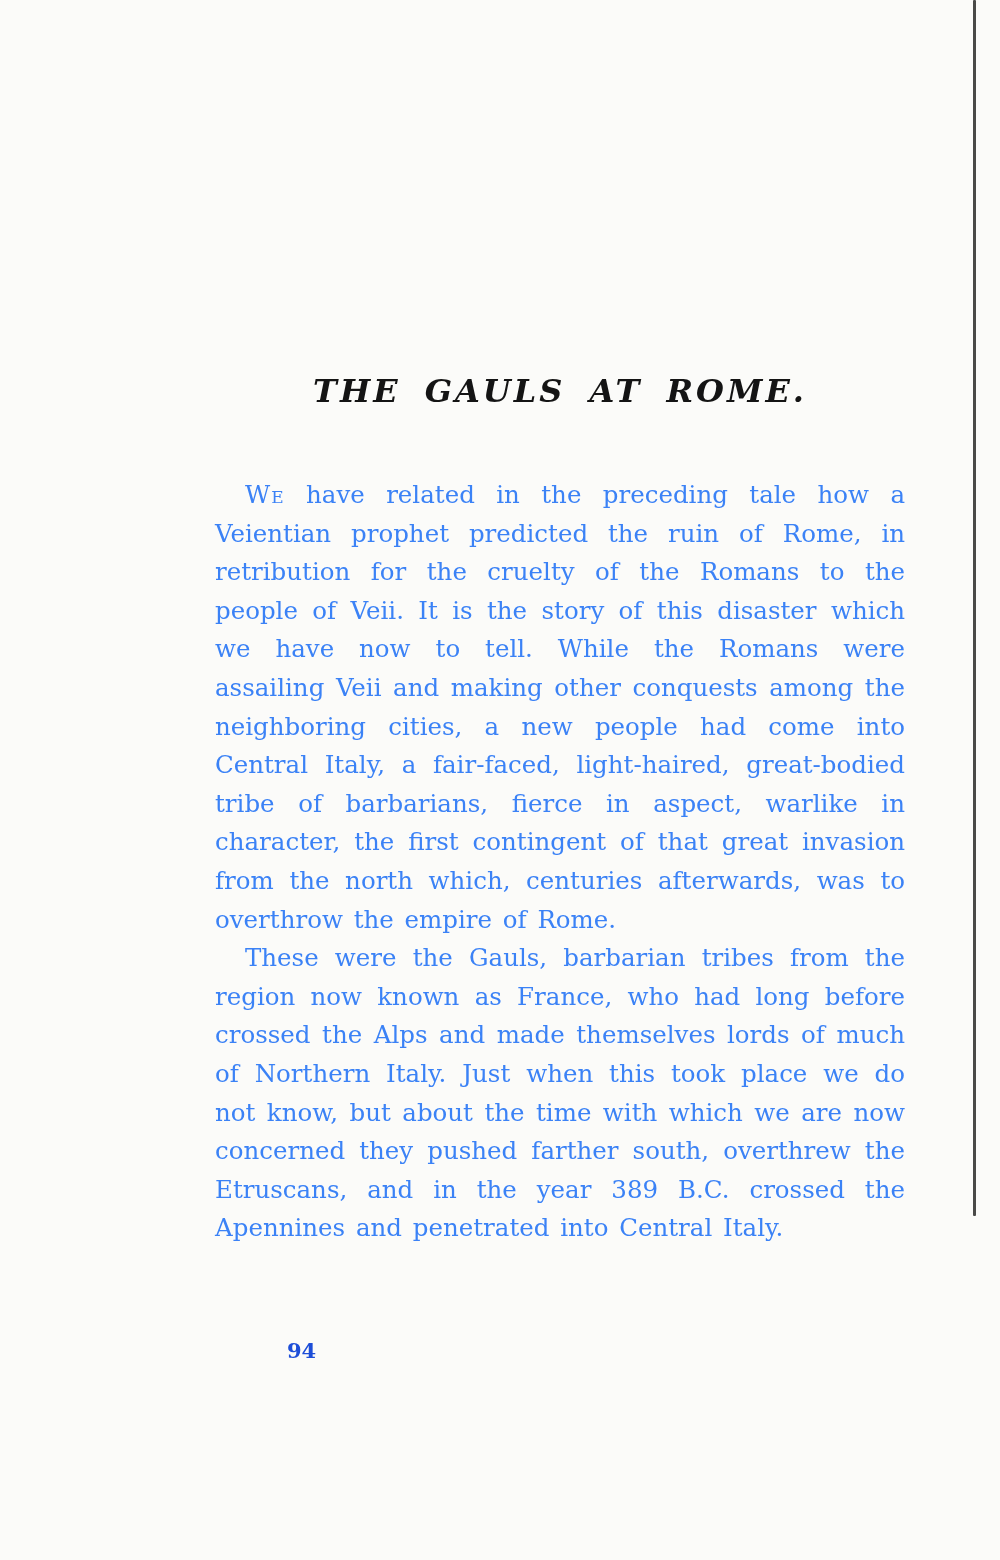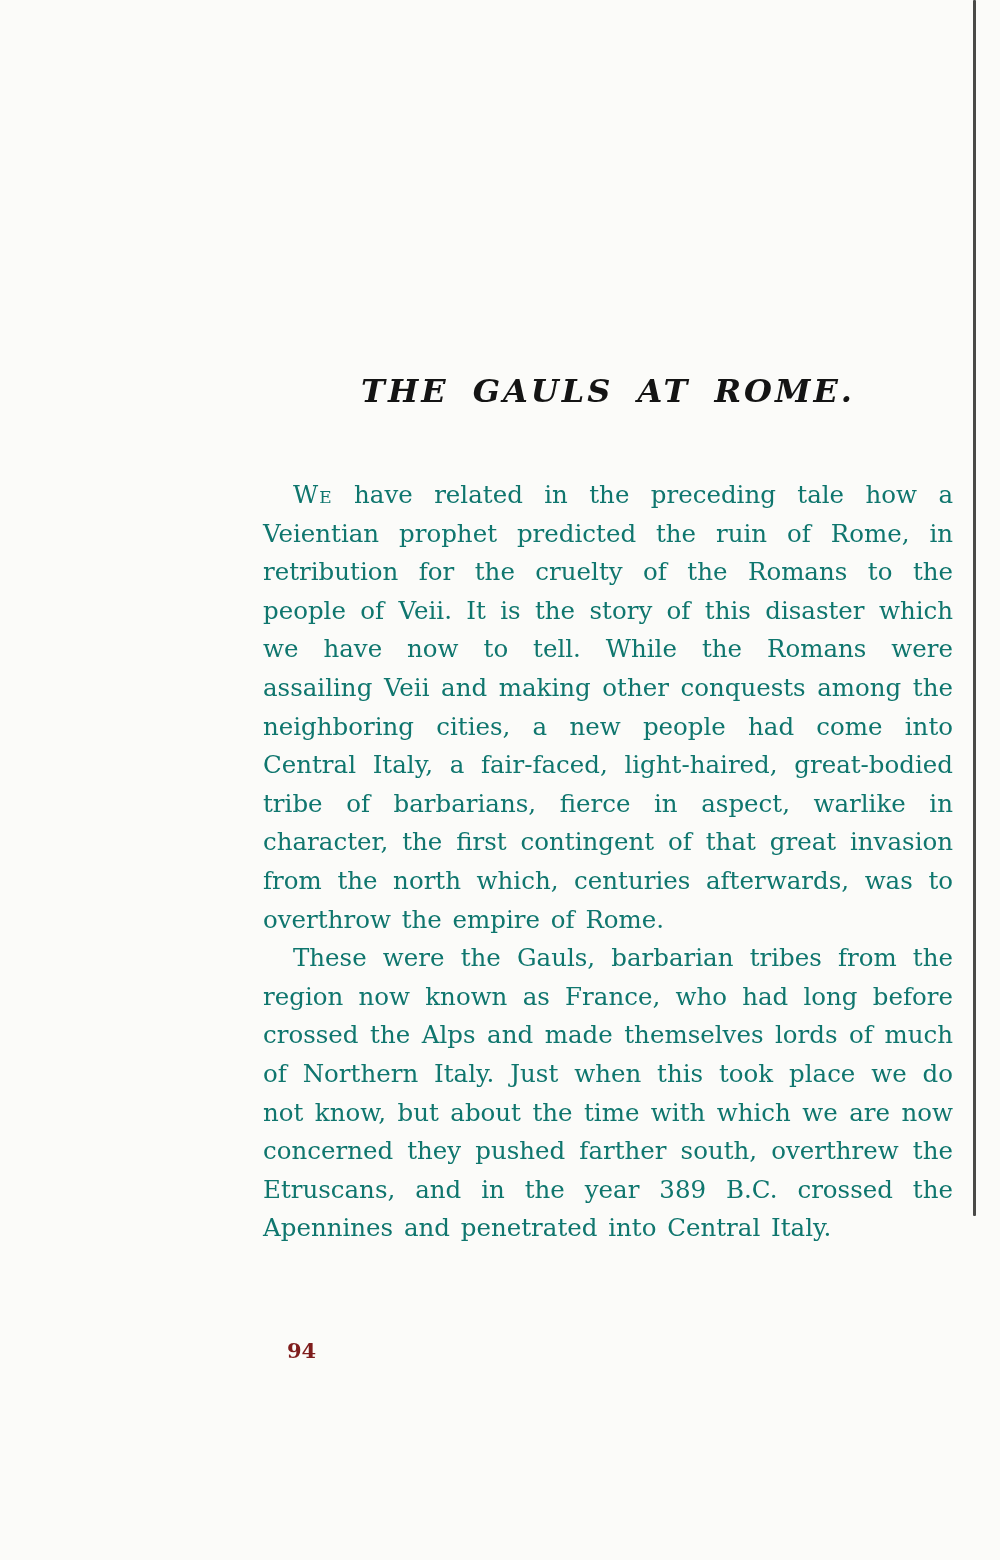--- a/index.html
+++ b/index.html
@@ -14,56 +14,55 @@
     font-family: "DejaVu Serif", "Liberation Serif", serif;
     color: #1c1c1c;
     overflow: hidden;
   }
   .page {
     position: absolute;
     left: 215px;
     top: 0;
     width: 690px;
     height: 1560px;
-    margin-left: 48px;
   }
   .chapter-title {
     margin: 0;
     padding-top: 372px;
     text-align: center;
     font-style: italic;
     font-weight: bold;
     font-size: 32px;
     letter-spacing: 3px;
     word-spacing: 10px;
     color: #141414;
   }
   .body-text {
     margin-top: 66px;
     font-size: 24.5px;
     line-height: 38.6px;
     text-align: justify;
-    color: #0f766e;
+    color: #3b82f6;
   }
   .body-text p {
     margin: 0;
     text-indent: 30px;
     word-spacing: 3px;
   }
   .lead-caps {
     font-variant: small-caps;
     letter-spacing: 1px;
   }
   .page-number {
     position: absolute;
     left: 287px;
     top: 1338px;
     font-size: 21px;
     font-weight: bold;
-    color: #7f1d1d;
+    color: #1d4ed8;
   }
   .scan-line {
     position: absolute;
     left: 973px;
     top: 0;
     width: 3px;
     height: 1216px;
     background: #4a4a48;
     border-radius: 1px;
   }

